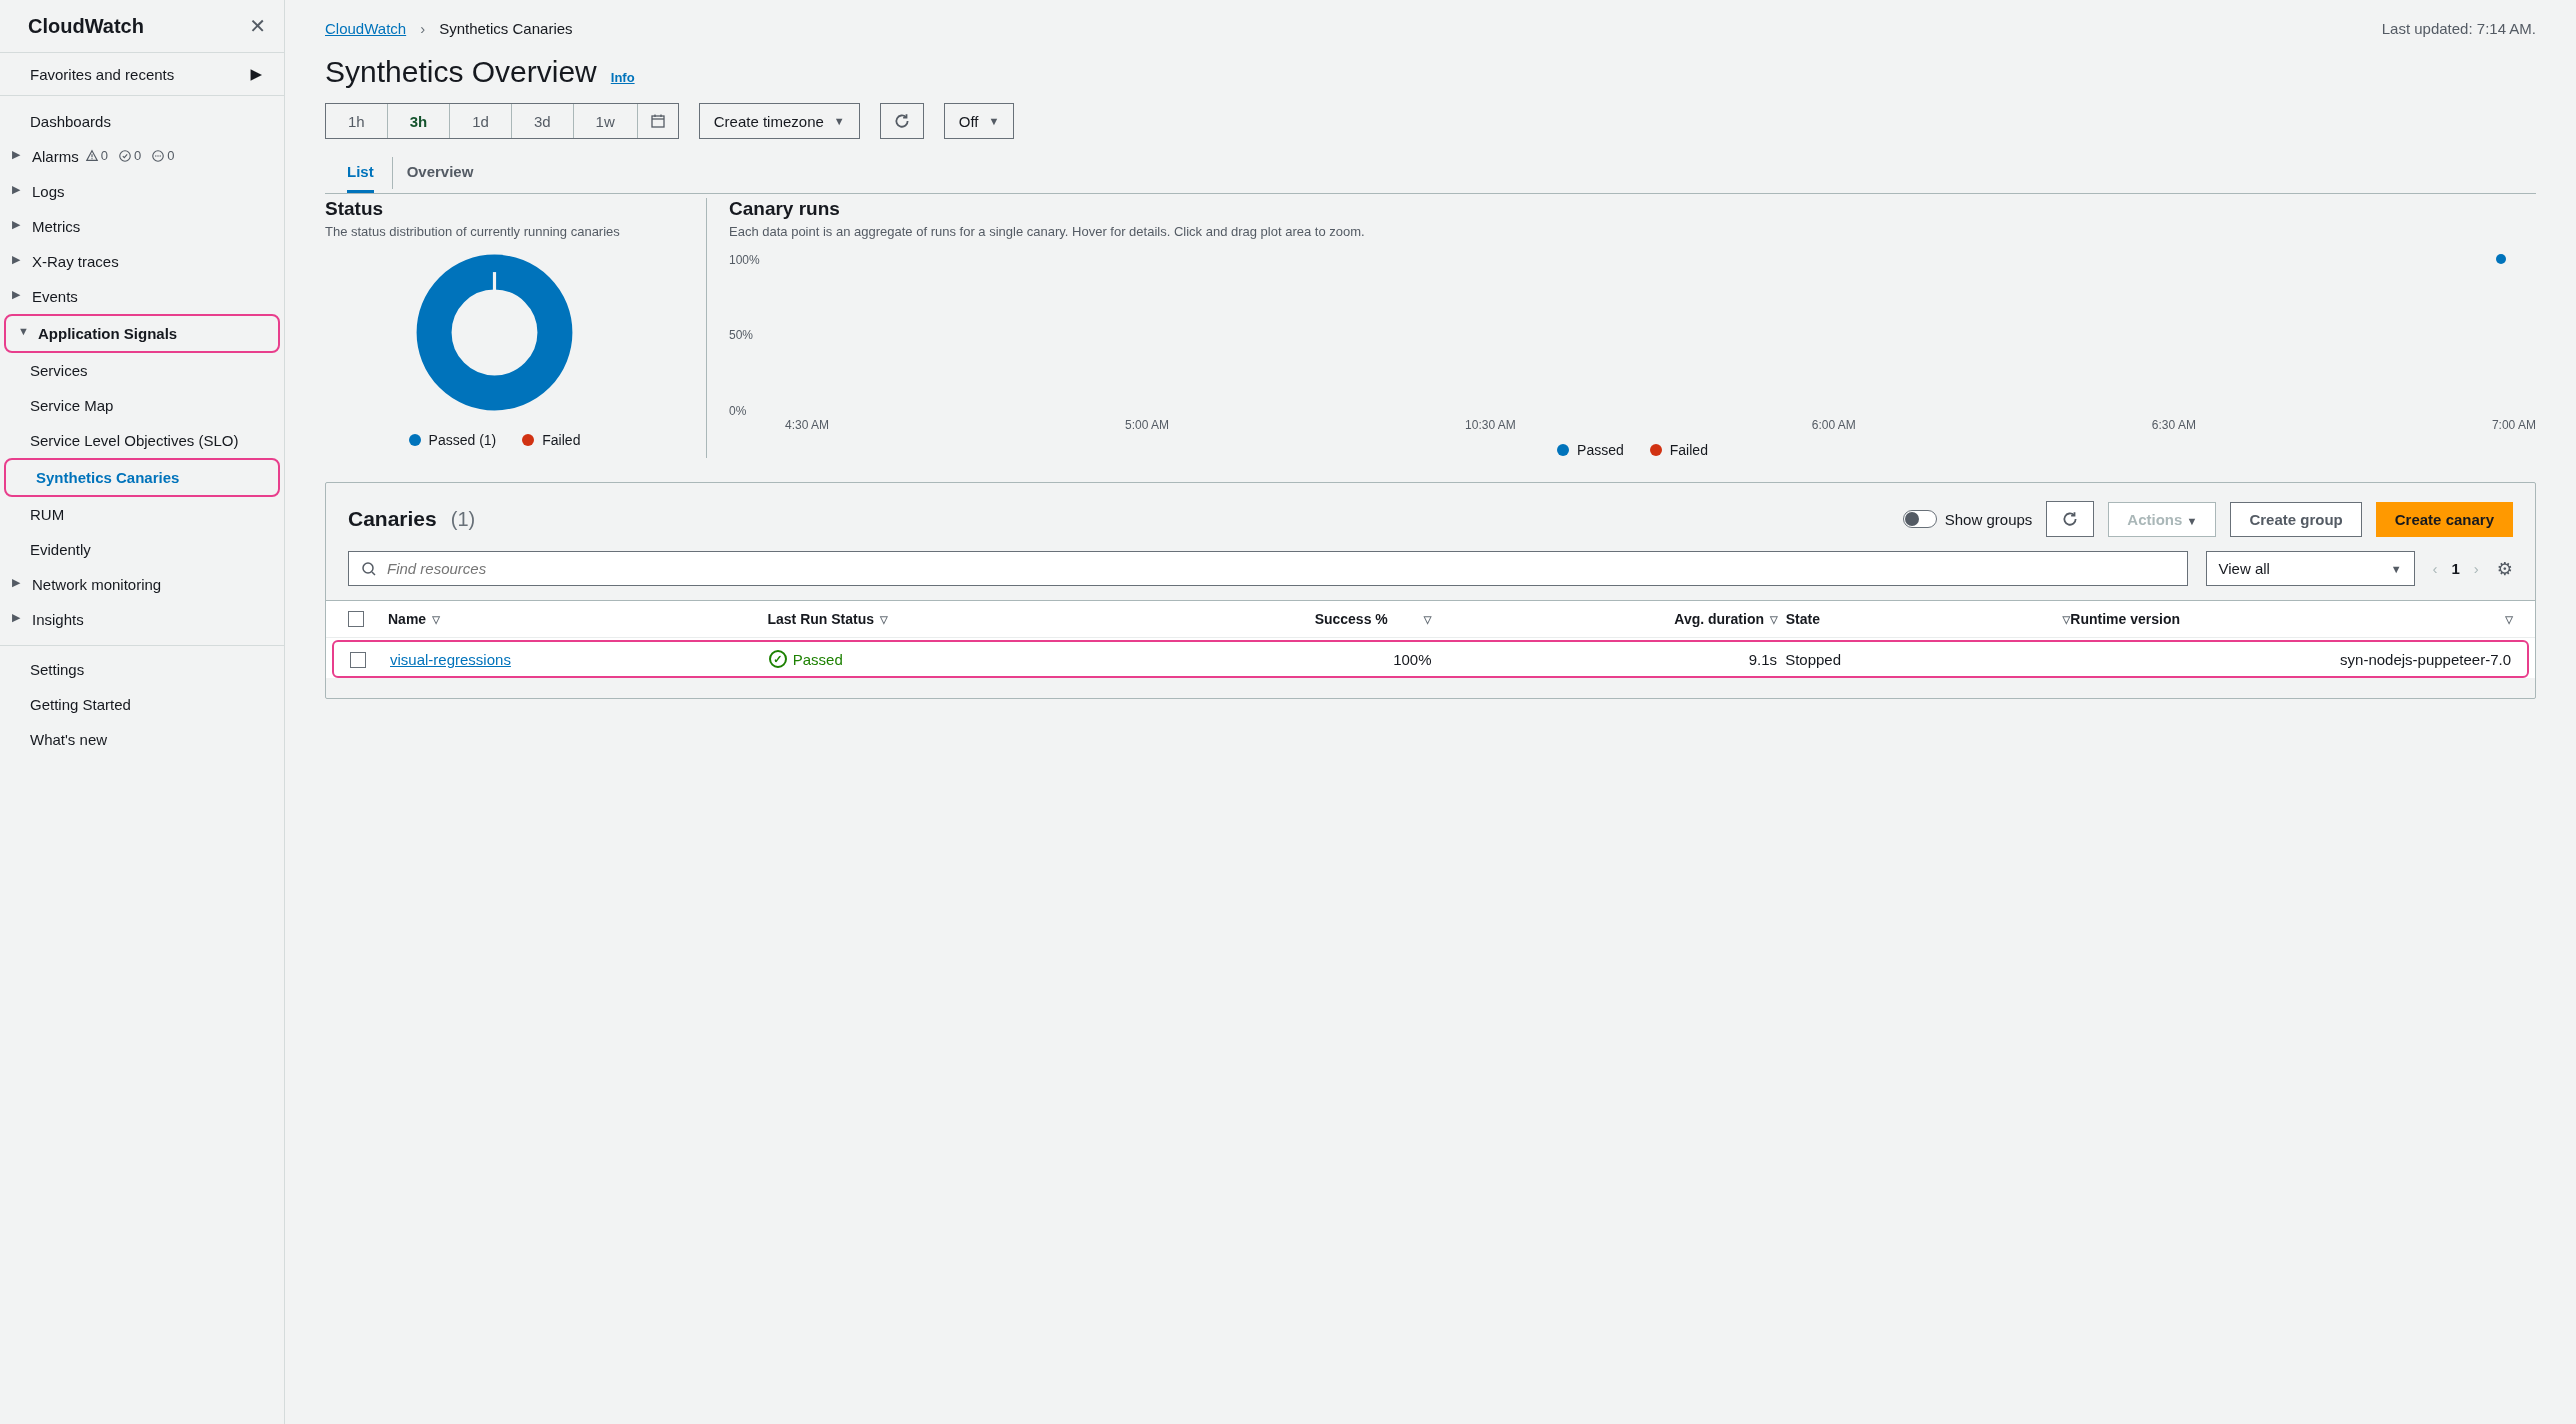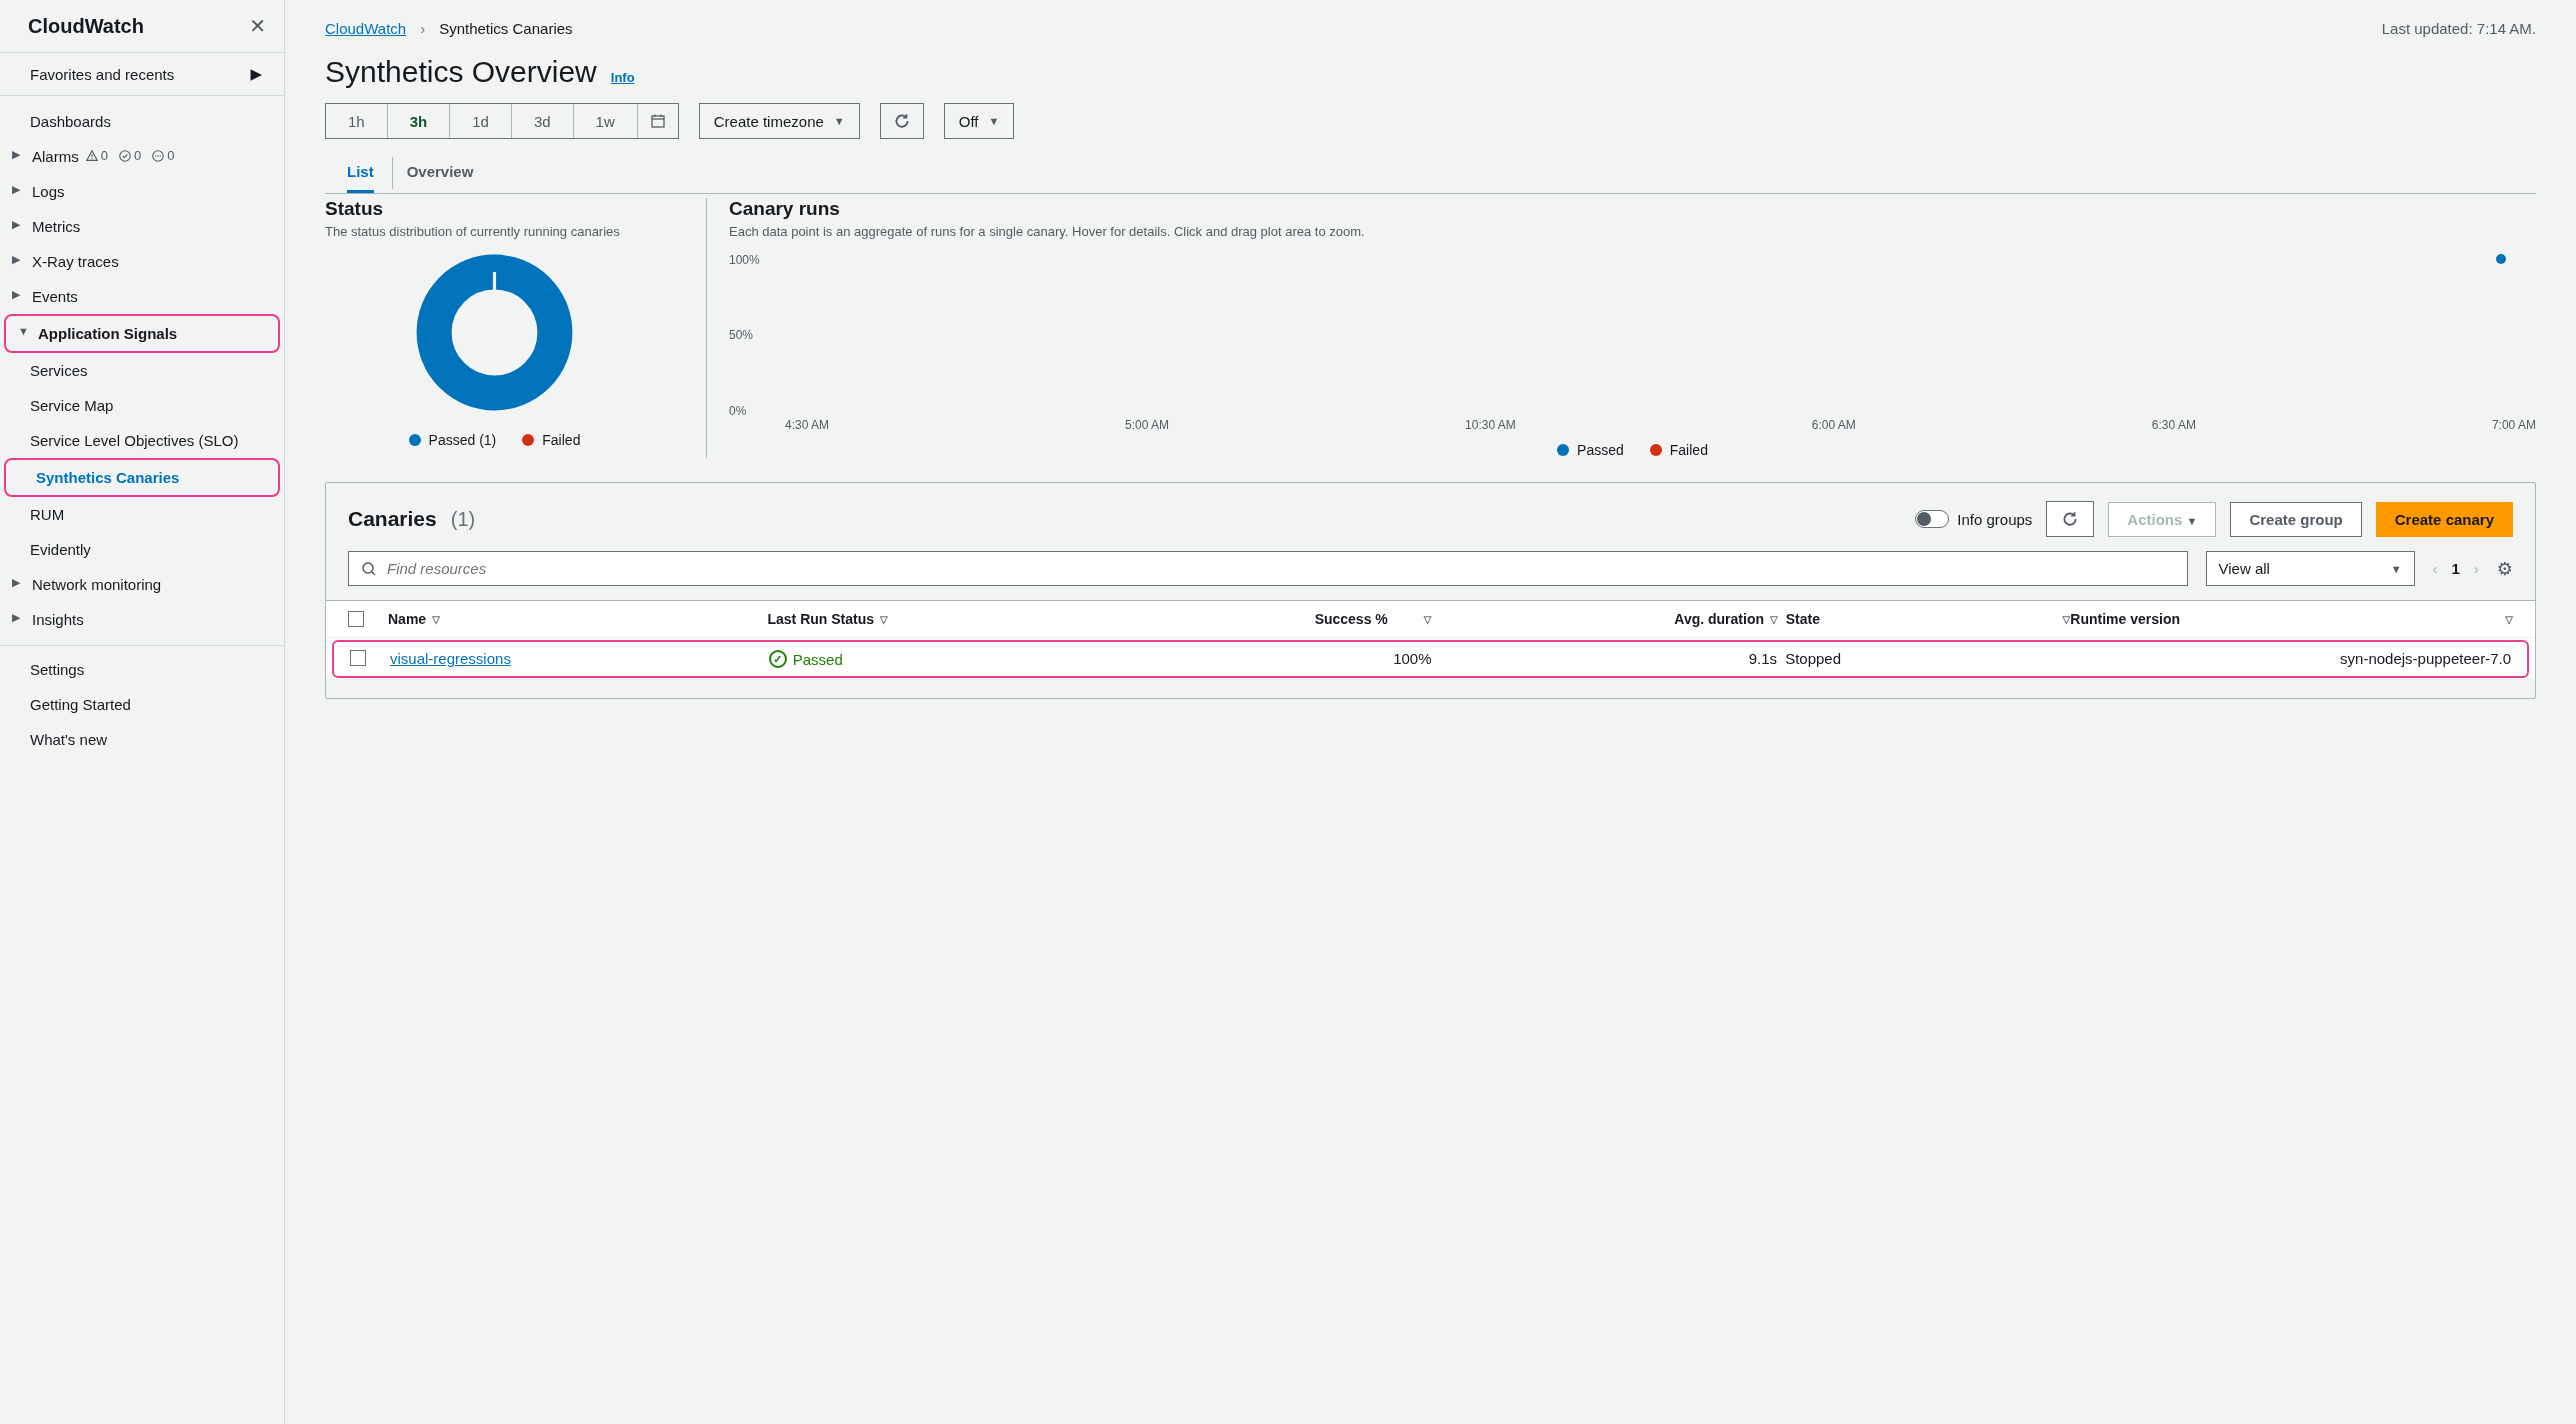--- a/index.html
+++ b/index.html
@@ -78,21 +78,21 @@
 .btn.primary{background:#ff9900;border-color:#ff9900;color:#16191f}
 .refresh-btn{padding:8px 14px;border:1px solid #687078;background:#fff;cursor:pointer}
 .filter-row{display:flex;gap:18px;align-items:center;padding:0 22px 14px 22px}
 .search{flex:1;display:flex;align-items:center;gap:10px;padding:8px 12px;border:1px solid #687078;background:#fff}
 .search input{border:none;outline:none;flex:1;font-size:15px;font-style:italic;color:#687078;background:transparent}
 .filter-dd{width:209px;display:flex;align-items:center;justify-content:space-between;padding:8px 12px;border:1px solid #687078;background:#fff;font-size:15px}
 .pager{display:flex;align-items:center;gap:14px;font-size:15px;color:#545b64}
 .pager .pg{font-weight:700;color:#16191f}
 .gear{font-size:18px;cursor:pointer;color:#545b64}
 .table{width:100%;background:#fff;border-top:1px solid #aab7b8}
-.thead,.trow{display:flex;align-items:flex-start;padding:10px 22px}
+.thead,.trow{display:flex;align-items:flex-end;padding:10px 22px}
 .thead{font-weight:700;font-size:14px;border-bottom:1px solid #eaeded}
 .th,.td{display:flex;align-items:center;gap:6px}
 .sort-caret{font-size:10px;color:#687078}
 .c-chk{width:40px}
 .c-name{flex:1.2}
 .c-status{flex:1.1}
 .c-success{flex:1;justify-content:flex-end;padding-right:30px}
 .c-dur{flex:1;justify-content:flex-end;padding-right:8px}
 .c-state{flex:0.9}
 .c-runtime{flex:1.4;justify-content:flex-end}
@@ -330,21 +330,21 @@
 
     <div class="card">
       <div class="card-header">
         <span class="card-title">Canaries</span>
         <span class="card-count">(1)</span>
         <span class="spacer"></span>
         <div class="toggle">
           <div class="toggle-track">
               <div class="toggle-thumb"></div>
             </div>
-          <span>Info groups</span>
+          <span>Show groups</span>
         </div>
         <button class="refresh-btn">
             <svg width="18" height="18" viewBox="0 0 16 16">
               <path d="M13 8 A5 5 0 1 1 11.5 4.5" fill="none" stroke="#545b64" stroke-width="1.6"></path>
               <path d="M12 2 L12 5 L9 5" fill="none" stroke="#545b64" stroke-width="1.6"></path>
             </svg>
           </button>
         <button class="btn disabled"><span>Actions</span> <span class="dd-caret">▼</span></button>
         <button class="btn">Create group</button>
         <button class="btn primary">Create canary</button>

